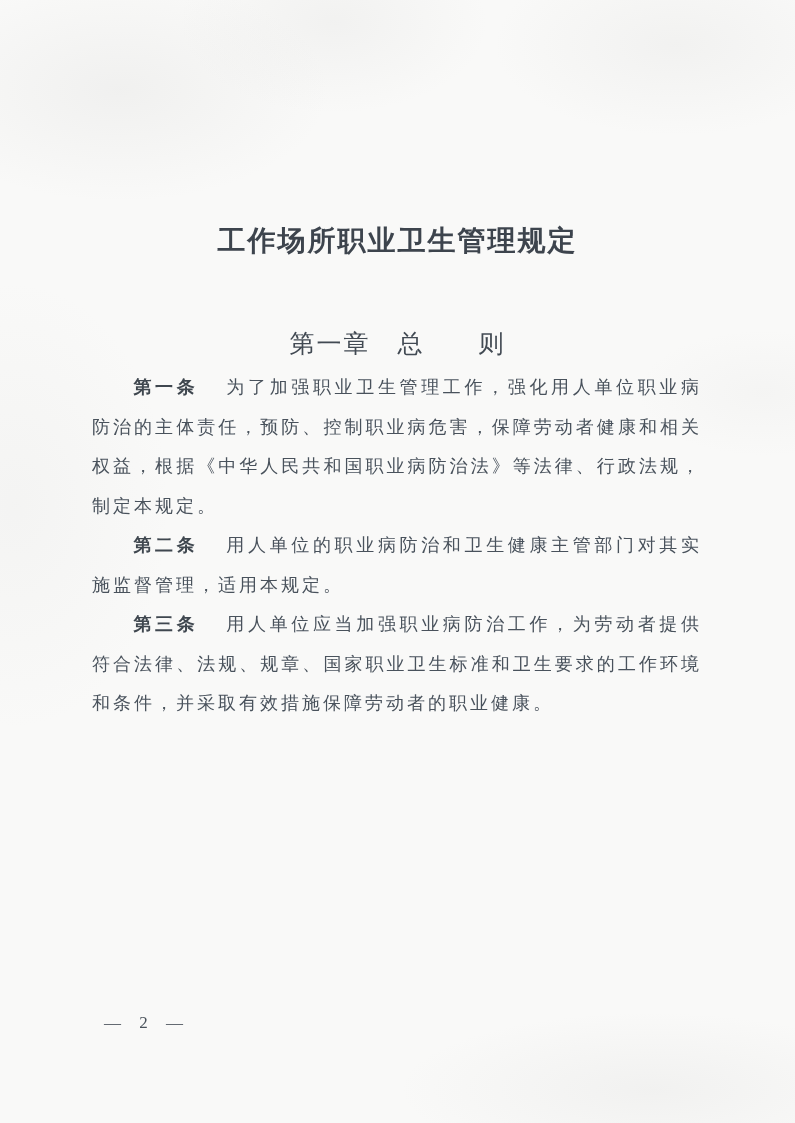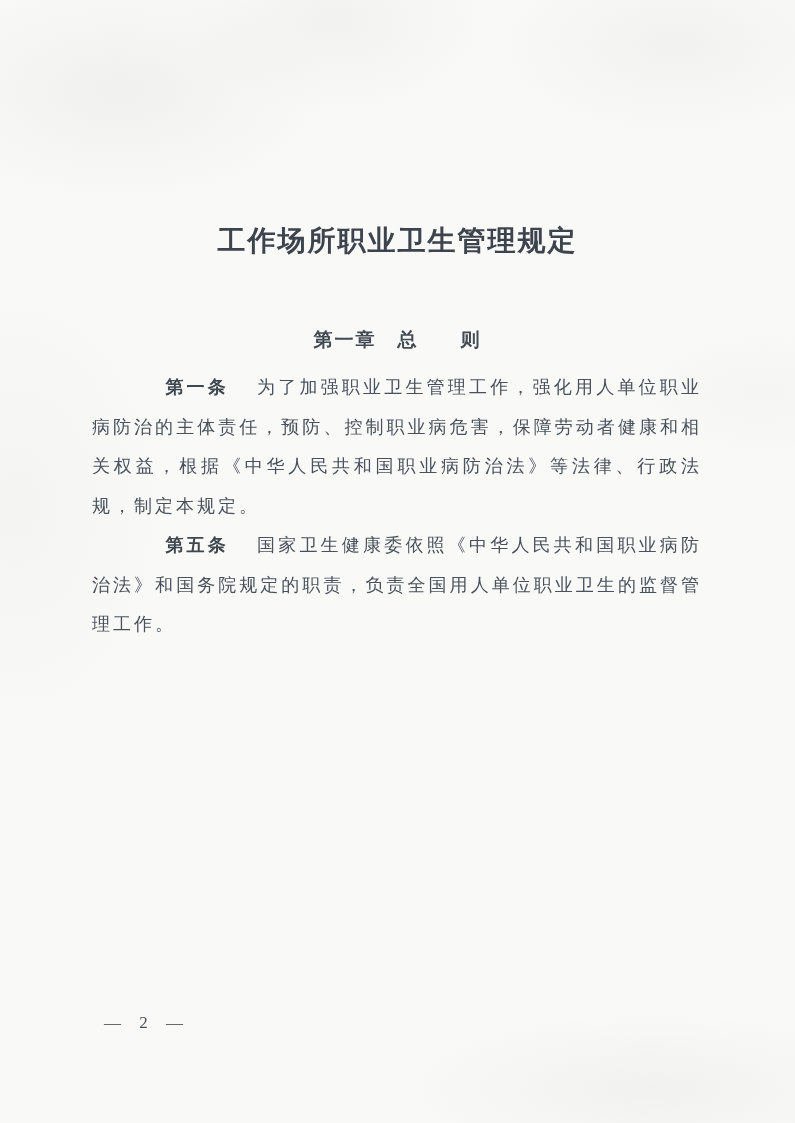--- a/index.html
+++ b/index.html
@@ -33,22 +33,22 @@
     font-weight: 700;
     letter-spacing: 2px;
     color: #3d444d;
   }
   .chapter-heading {
     position: absolute;
     top: 327px;
     left: 0;
     width: 100%;
     text-align: center;
-    font-size: 19px;
-    font-weight: 700;
+    font-size: 25px;
+    font-weight: 400;
     letter-spacing: 2px;
     color: #424a53;
   }
   .body-text {
     position: absolute;
     top: 368px;
     left: 92px;
     width: 610px;
     font-size: 18px;
     line-height: 39.5px;
@@ -57,21 +57,20 @@
     text-justify: inter-ideograph;
   }
   .article {
     margin: 0;
     text-indent: 2.3em;
   }
   .article-label {
     font-weight: 700;
     color: #3f474f;
     margin-right: 28px;
-    margin-left: 32px;
   }
   .page-number {
     position: absolute;
     top: 1013px;
     left: 104px;
     font-size: 17px;
     letter-spacing: 7px;
     color: #4a525b;
   }
 </style>
@@ -81,23 +80,24 @@
 <div class="page">
 
   <div class="doc-title">工作场所职业卫生管理规定</div>
 
   <div class="chapter-heading">第一章　总　　则</div>
 
   <div class="body-text">
 
     <p class="article"><span class="article-label">第一条</span><span>为了加强职业卫生管理工作，强化用人单位职业病防治的主体责任，预防、控制职业病危害，保障劳动者健康和相关权益，根据《中华人民共和国职业病防治法》等法律、行政法规，制定本规定。</span></p>
 
+    <p class="article"><span class="article-label">第二条</span><span>用人单位的职业病防治和卫生健康主管部门对其实施监督管理，适用本规定。</span></p>
+
+    <p class="article"><span class="article-label">第三条</span><span>用人单位应当加强职业病防治工作，为劳动者提供符合法律、法规、规章、国家职业卫生标准和卫生要求的工作环境和条件，并采取有效措施保障劳动者的职业健康。</span></p>
 
 
 
-
-    <p class="article"><span class="article-label">第五条</span><span>国家卫生健康委依照《中华人民共和国职业病防治法》和国务院规定的职责，负责全国用人单位职业卫生的监督管理工作。</span></p>
 
   </div>
 
   <div class="page-number">— 2 —</div>
 
 </div>
 
 </body></html>

